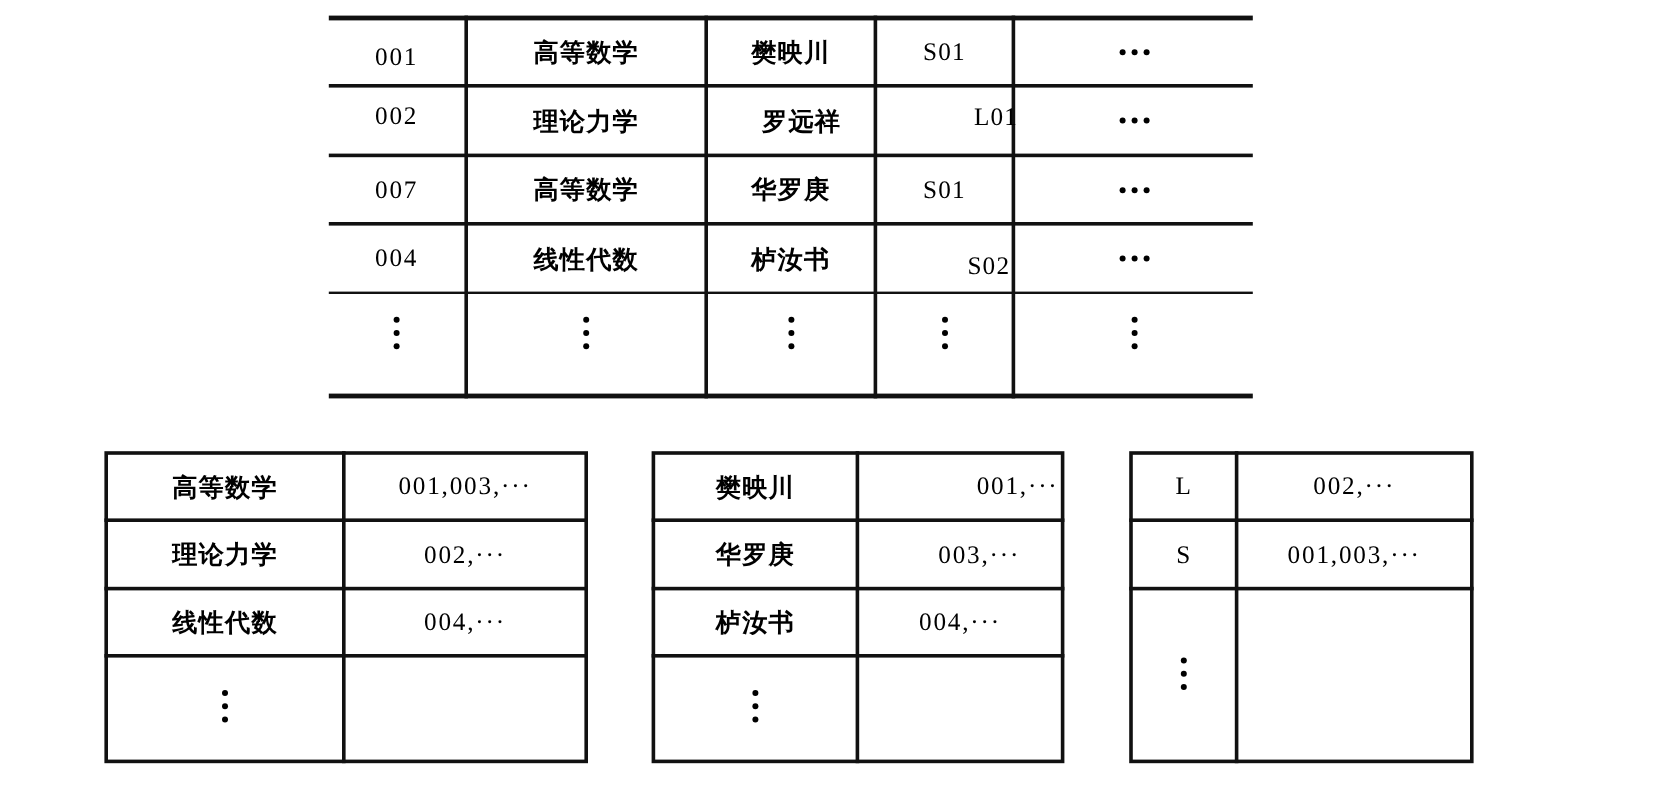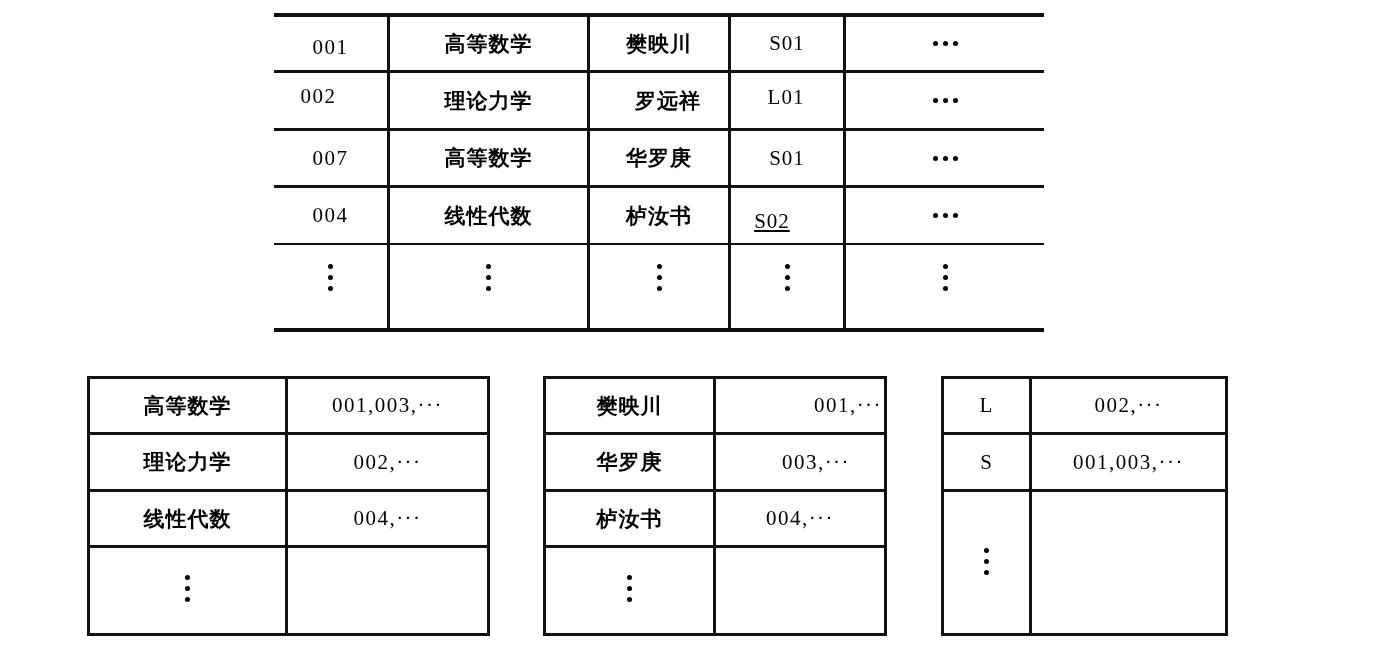--- a/index.html
+++ b/index.html
@@ -112,44 +112,44 @@
   <div class="cell num" style="left:274px; top:17px; width:113px; height:61px;text-align:right;">001</div>
   <div class="cell cjk" style="left:390px; top:17px; width:197px; height:53px;">高等数学</div>
   <div class="cell cjk" style="left:590px; top:17px; width:138px; height:53px;">樊映川</div>
   <div class="cell lat" style="left:731px; top:17px; width:112px; height:53px;">S01</div>
   <div class="hdots" style="left:846px; top:17px; width:198px; height:53px;">
       <i></i>
       <i></i>
       <i></i>
     </div>
 
-  <div class="cell num" style="left:262px; top:73px; width:113px; height:46px;">002</div>
+  <div class="cell num" style="left:274px; top:73px; width:113px; height:46px;">002</div>
   <div class="cell cjk" style="left:390px; top:73px; width:197px; height:55px;">理论力学</div>
   <div class="cell cjk" style="left:590px; top:73px; width:156px; height:55px;">罗远祥</div>
-  <div class="cell lat" style="left:730px; top:73px; width:112px; height:48px;">L01</div>
+  <div class="cell lat" style="left:774px; top:73px; width:112px; height:48px;">L01</div>
   <div class="hdots" style="left:846px; top:73px; width:198px; height:55px;">
       <i></i>
       <i></i>
       <i></i>
     </div>
 
   <div class="cell num" style="left:274px; top:131px; width:113px; height:54px;">007</div>
   <div class="cell cjk" style="left:390px; top:131px; width:197px; height:54px;">高等数学</div>
   <div class="cell cjk" style="left:590px; top:131px; width:138px; height:54px;">华罗庚</div>
   <div class="cell lat" style="left:731px; top:131px; width:112px; height:54px;">S01</div>
   <div class="hdots" style="left:846px; top:131px; width:198px; height:54px;">
       <i></i>
       <i></i>
       <i></i>
     </div>
 
   <div class="cell num" style="left:274px; top:188px; width:113px; height:55px;">004</div>
   <div class="cell cjk" style="left:390px; top:188px; width:197px; height:55px;">线性代数</div>
   <div class="cell cjk" style="left:590px; top:188px; width:138px; height:55px;">栌汝书</div>
-  <div class="cell lat" style="left:716px; top:188px; width:112px; height:67px;text-decoration:underline;">S02</div>
+  <div class="cell lat" style="left:768px; top:188px; width:112px; height:67px;">S02</div>
   <div class="hdots" style="left:846px; top:188px; width:198px; height:55px;">
       <i></i>
       <i></i>
       <i></i>
     </div>
 
   <div class="vdots" style="left:274px; top:252px; width:113px; height:50px;">
       <i></i>
       <i></i>
       <i></i>

